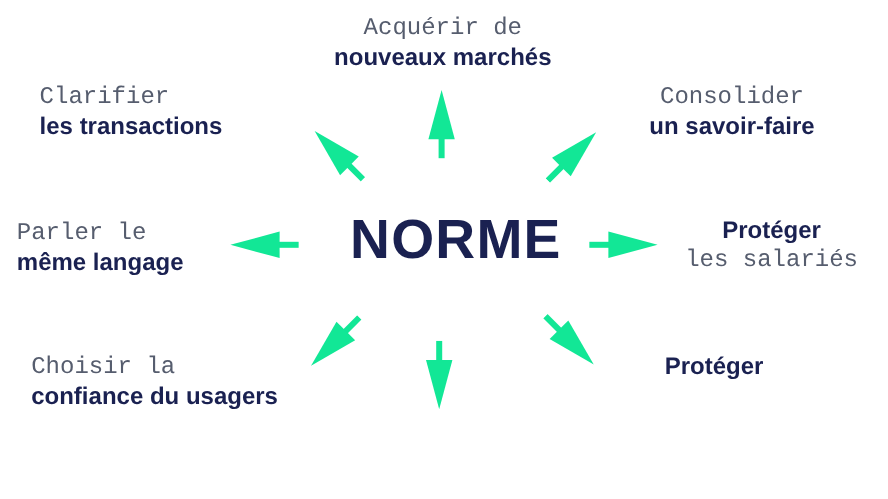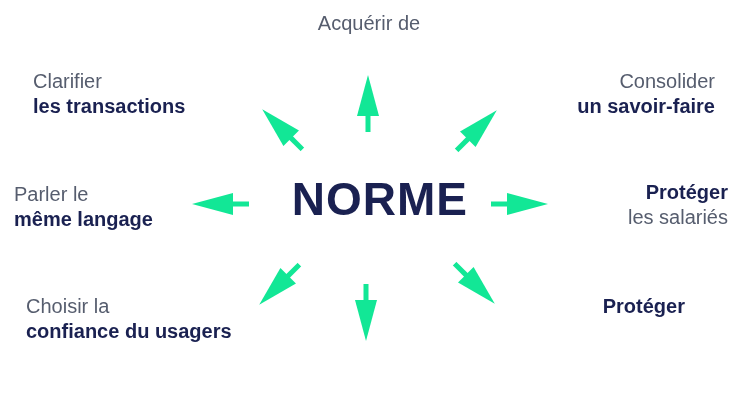--- a/index.html
+++ b/index.html
@@ -19,25 +19,25 @@
     height:416px;
     background:var(--bg);
     overflow:hidden;
   }
   .spoke{
     position:absolute;
     font-size:20px;
     line-height:25px;
   }
   .spoke span{display:block;}
-  .r{color:var(--gray);font-weight:400;}
+  .r{color:var(--gray);font-weight:400;font-family:Liberation Mono, monospace;}
   .b{color:var(--navy);font-weight:700;}
   .ta-c{text-align:center;}
   .ta-r{text-align:left;}
-  .ta-l{text-align:right;}
+  .ta-l{text-align:center;}
   .center-title{
     position:absolute;
     left:268px;top:175px;width:200px;
     text-align:right;
     font-size:46px;
     line-height:48px;
     font-weight:700;
     letter-spacing:1px;
     color:var(--navy);
   }
@@ -58,20 +58,21 @@
 </style>
 </head>
 <body>
 
 <div class="canvas">
 
   <div class="center-title">NORME</div>
 
   <div class="spoke ta-c" style="left:269px;top:11px;width:200px;">
     <span class="r">Acquérir de</span>
+    <span class="b">nouveaux marchés</span>
   </div>
 
   <div class="spoke ta-r" style="left:33px;top:69px;width:200px;">
     <span class="r">Clarifier</span>
     <span class="b">les transactions</span>
   </div>
 
   <div class="spoke ta-l" style="left:505px;top:69px;width:210px;">
     <span class="r">Consolider</span>
     <span class="b">un savoir-faire</span>

